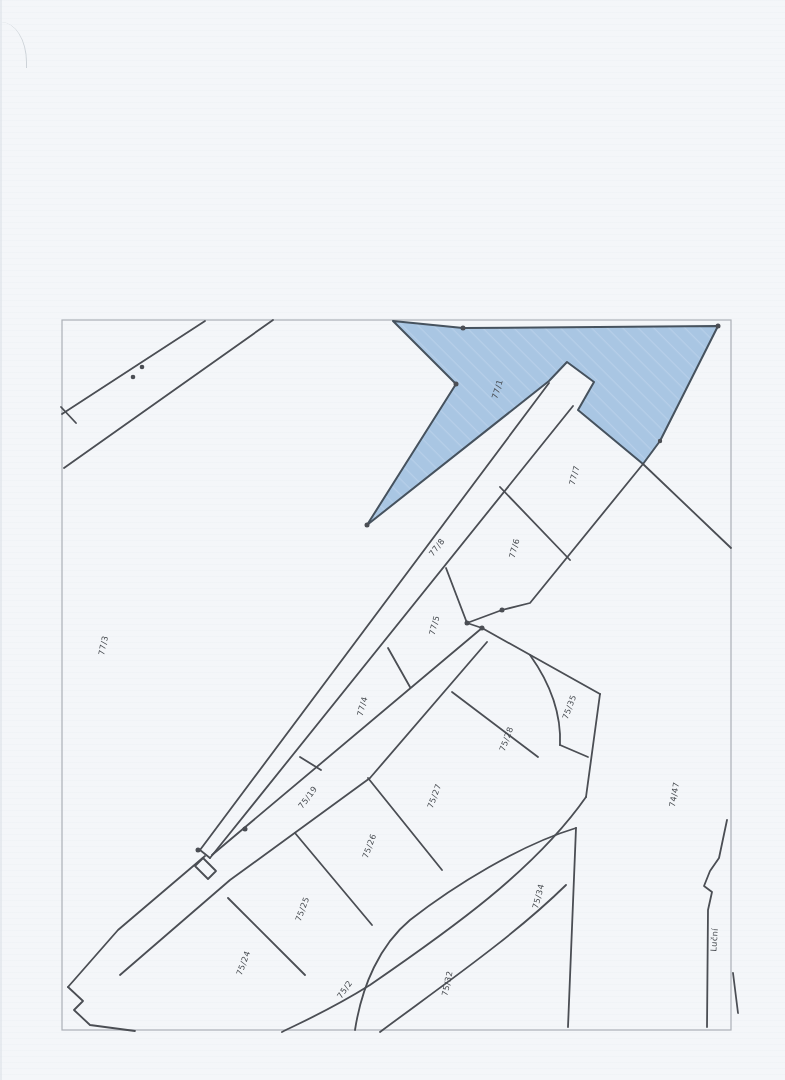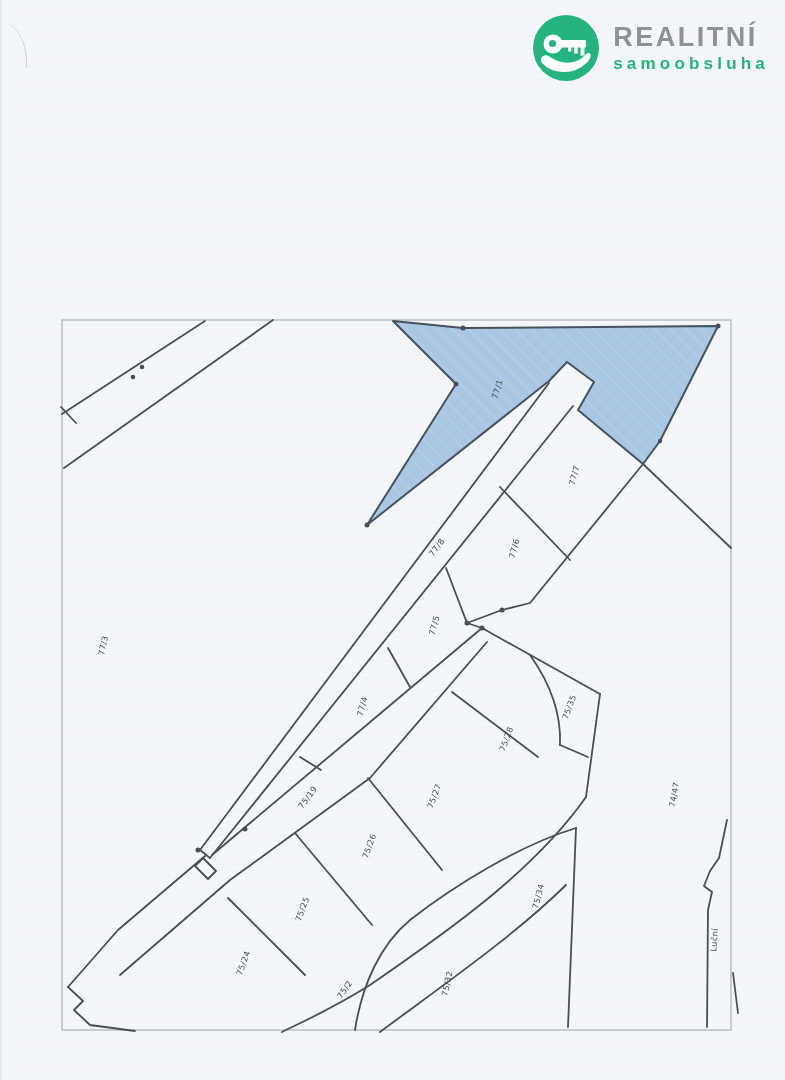--- a/index.html
+++ b/index.html
@@ -38,42 +38,20 @@
     font-size:8.2px;fill:#474b50;letter-spacing:.4px;
   }
 </style>
 </head>
 <body>
 
 <div class="page">
 
   <div class="corner-curl"></div>
 
-  <div class="logo">
-    <svg class="logo-badge" viewBox="0 0 68 68">
-      <circle cx="34" cy="34" r="33" fill="#25b47e"></circle>
-
-      <g>
-        <circle cx="21" cy="30" r="9.5" fill="#ffffff"></circle>
-        <circle cx="20.5" cy="29.5" r="3.6" fill="#25b47e"></circle>
-        <rect x="27" y="26" width="27" height="7.5" rx="1.2" fill="#ffffff"></rect>
-        <rect x="36" y="32" width="3.4" height="5.5" fill="#ffffff"></rect>
-        <rect x="42" y="32" width="3.8" height="7.5" fill="#ffffff"></rect>
-        <rect x="48.5" y="32" width="4" height="9.5" fill="#ffffff"></rect>
-      </g>
-
-      <g>
-        <path d="M9,45 Q10.5,40.5 15.5,41.5 L19,43.5 Q28,49.5 38,48.5 Q47.5,47.5 52.5,41.5 Q56.5,37.5 58.5,40 Q59.5,44 54.5,49 Q44.5,58.5 31.5,58 Q17.5,57.5 10.5,49.5 Q8.2,47.3 9,45 Z" fill="#ffffff"></path>
-      </g>
-    </svg>
-    <div class="logo-text">
-      <div class="brand-top">REALITNÍ</div>
-      <div class="brand-bottom">samoobsluha</div>
-    </div>
-  </div>
 
   <svg class="map-svg" width="785" height="1080" viewBox="0 0 785 1080">
     <defs>
       <pattern id="bluehatch" width="11" height="11" patternUnits="userSpaceOnUse" patternTransform="rotate(45)">
         <rect width="11" height="11" fill="#a9c6e3"></rect>
         <line x1="0" y1="0" x2="11" y2="0" stroke="#b7cfe9" stroke-width="2.5"></line>
       </pattern>
     </defs>
 
     <rect x="62" y="320" width="669" height="710" fill="none" stroke="#abb0b6" stroke-width="1.2"></rect>

